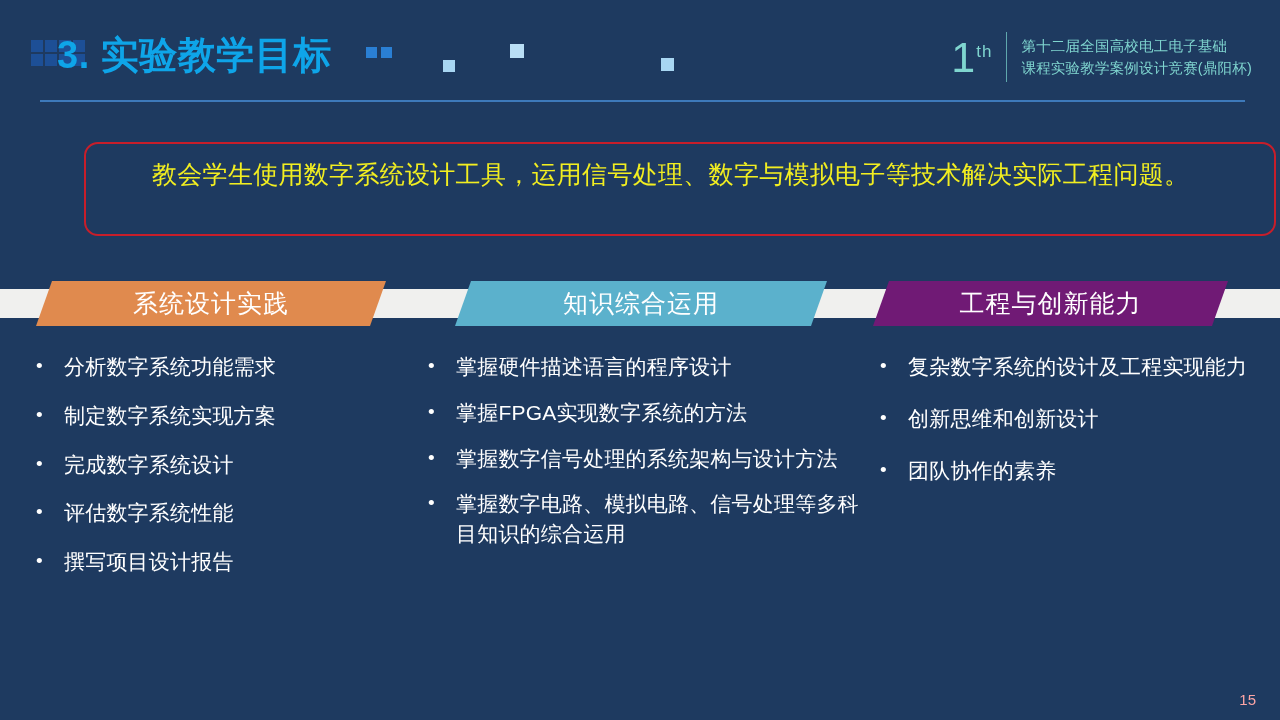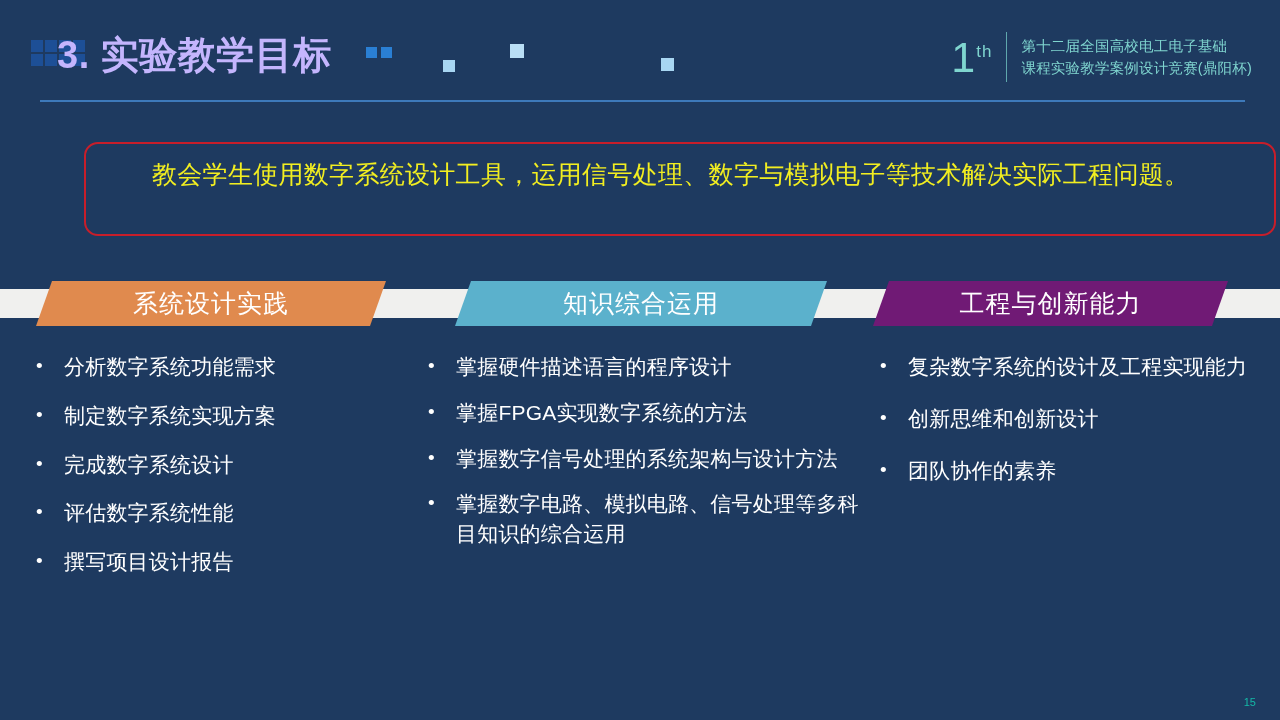--- a/index.html
+++ b/index.html
@@ -39,21 +39,21 @@
   .title-pixels i {
     display: block;
     width: 12px; height: 12px;
     background: #1d4f96;
   }
   .slide-title {
     position: absolute;
     left: 57px; top: 30px;
     font-size: 38px;
     font-weight: bold;
-    color: #c4b5fd;
+    color: #0ea5e9;
     letter-spacing: 0.5px;
     white-space: nowrap;
   }
   .deco-sq {
     position: absolute;
     display: block;
   }
   .divider {
     position: absolute;
     left: 40px; top: 100px;
@@ -198,22 +198,22 @@
     flex: 1 1 auto;
     letter-spacing: 0.2px;
   }
   .col-2 .bullet { margin-bottom: 16px; }
   .col-3 .bullet { margin-bottom: 22px; }
 
   
   .page-num {
     position: absolute;
     right: 24px; bottom: 12px;
-    color: #14b8a6;
-    font-size: 11px;
+    color: #fca5a5;
+    font-size: 15px;
   }
 </style>
 </head>
 <body>
 
 <div class="slide">
 
   <div class="header">
 
     <div class="title-pixels">

